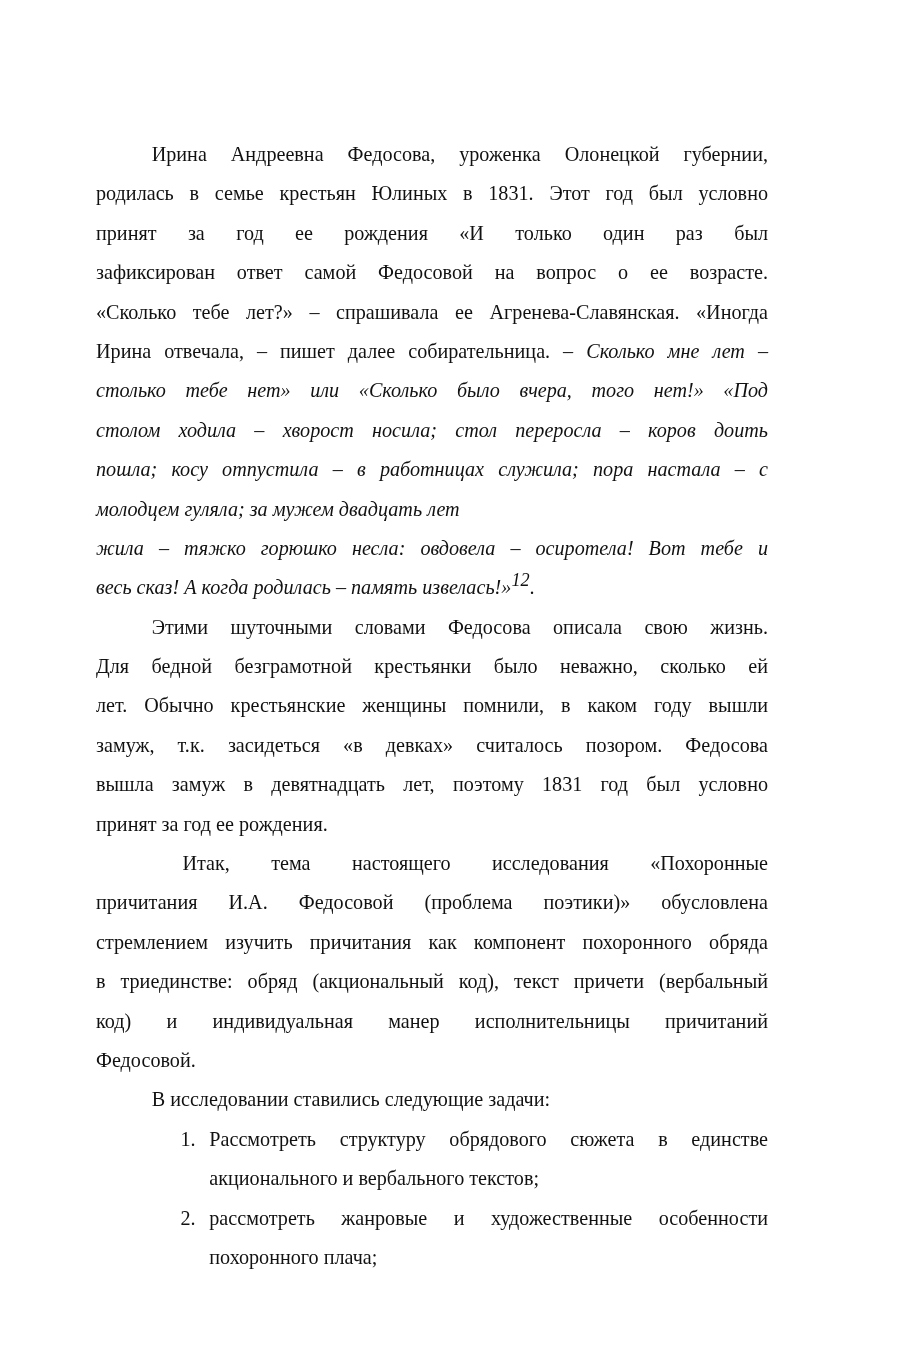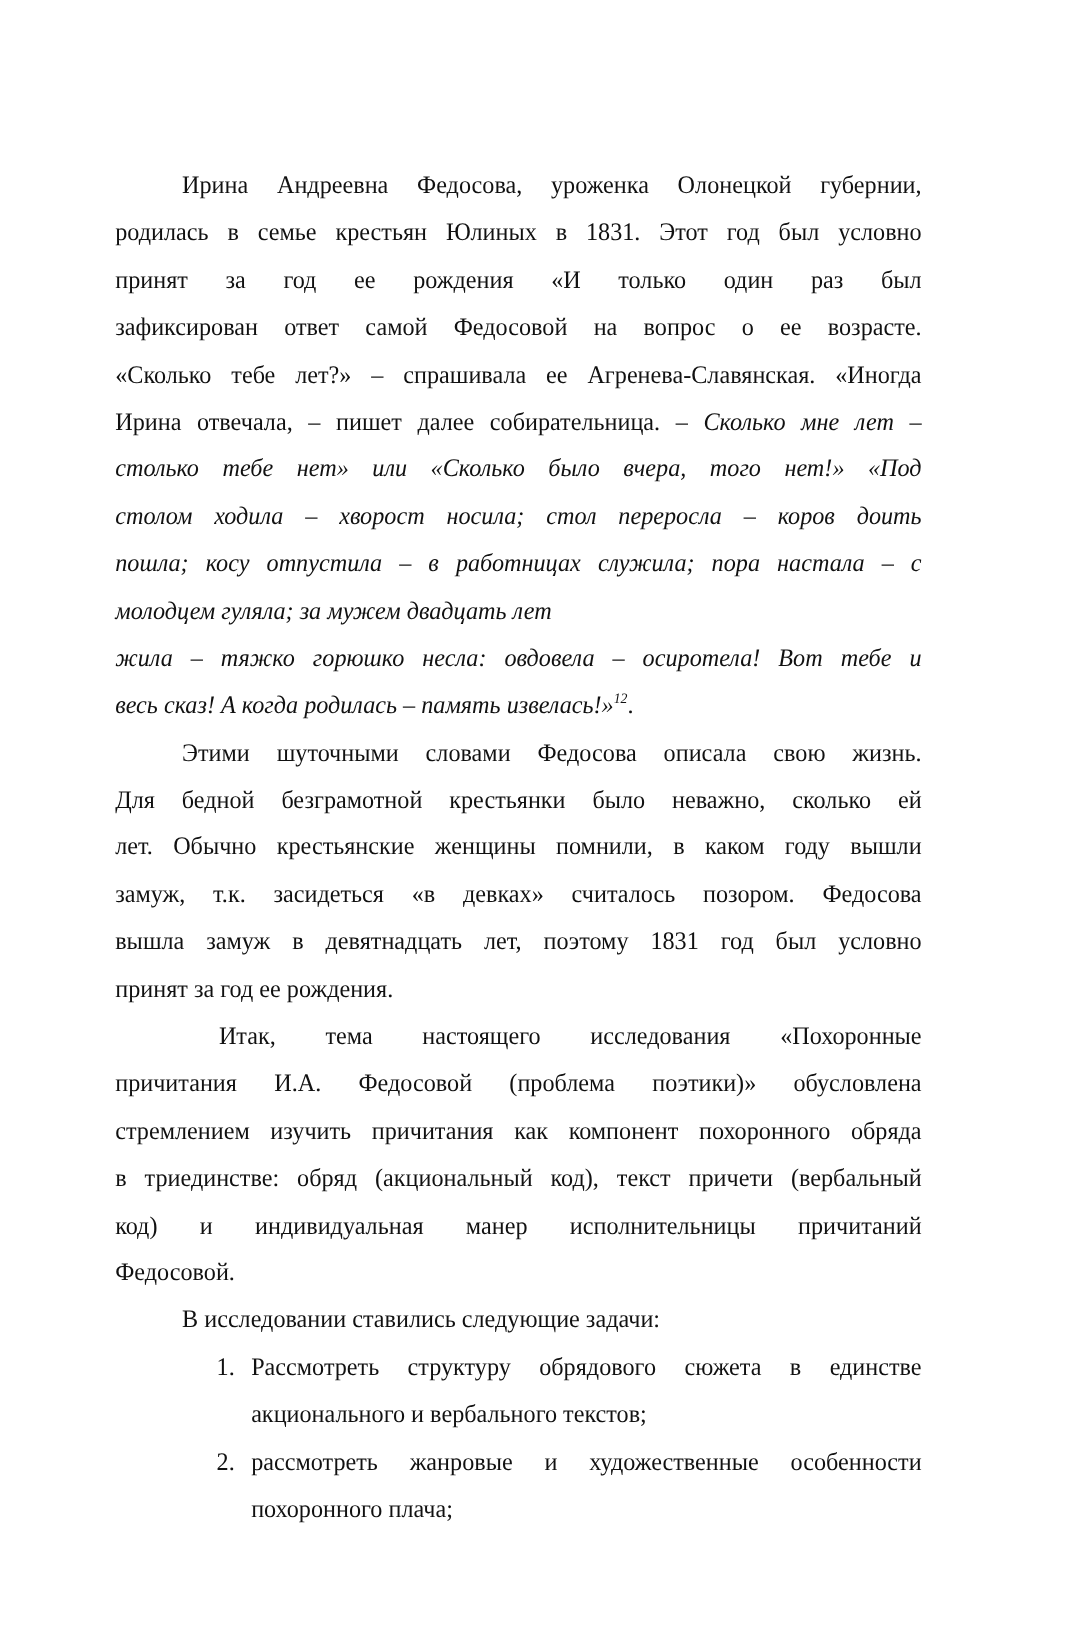--- a/index.html
+++ b/index.html
@@ -11,21 +11,21 @@
   .text {
     position: absolute; left: 96px; width: 700px;
     font-size: 21px; line-height: 39.4px; text-align: justify;
     transform: scaleX(0.96); transform-origin: left top;
   }
   .line { display: block; height: 39.4px; white-space: nowrap; text-align-last: justify; text-align: justify; }
   .line.last { text-align-last: left; }
   .line.indent { padding-left: 58px; }
   .line.indent2 { padding-left: 90px; }
   .i { font-style: italic; }
-  sup { font-size: 12px; line-height: 0; vertical-align: super; font-style: italic; }
+  sup { font-size: 19px; line-height: 0; vertical-align: super; font-style: italic; }
   .list-line { display: block; height: 39.4px; white-space: nowrap; text-align: justify; text-align-last: justify; }
   .list-num { display: inline-block; width: 30px; padding-left: 88px; }
   .list-cont { padding-left: 118px; text-align-last: left; }
   .page-number {
     position: absolute; left: 774px; top: 1368px; font-size: 19px;
   }
 </style>
 </head>
 <body>
 

